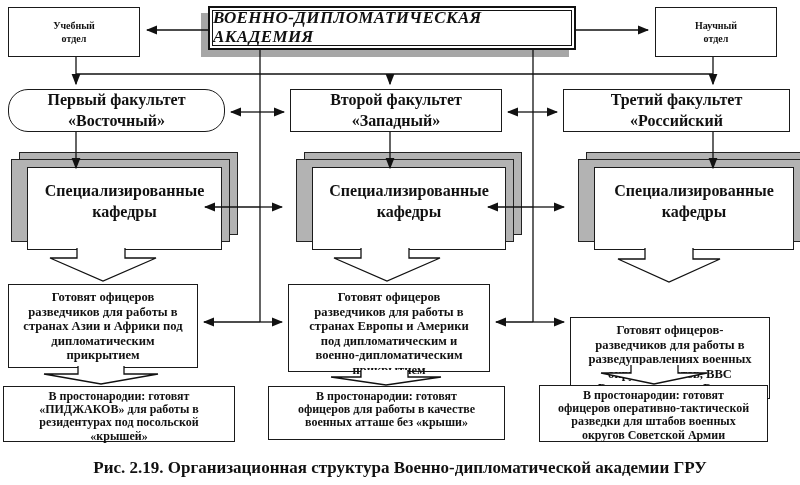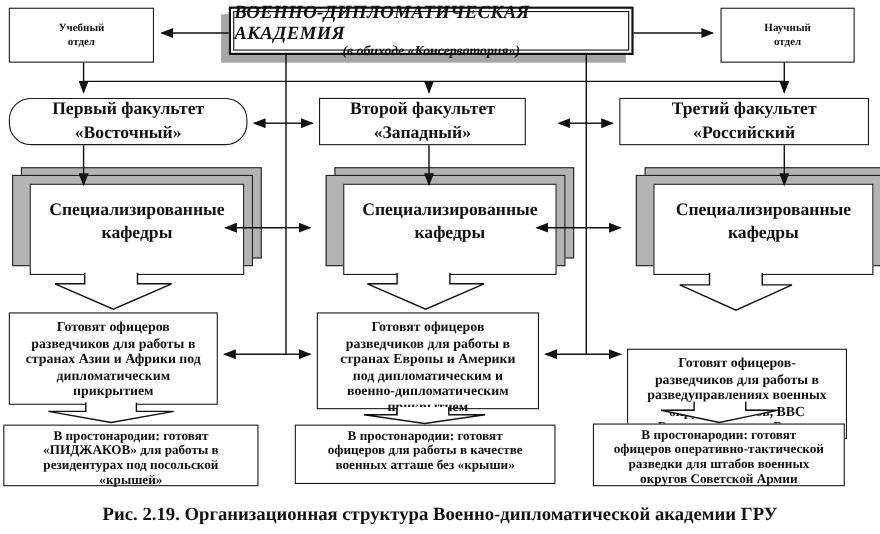--- a/index.html
+++ b/index.html
@@ -14,21 +14,21 @@
   }
   .dept{font-size:10px;line-height:1.3;}
   .fac{font-size:16px;line-height:1.28;}
   .title-outer{
     position:absolute;left:208px;top:6px;width:368px;height:44px;box-sizing:border-box;
     background:#fff;border:2.5px solid #111;padding:2px;
     box-shadow:-7px 7px 0 #a6a6a6;
   }
   .title-inner{
     width:100%;height:100%;box-sizing:border-box;border:1px solid #111;
-    display:flex;flex-direction:column;align-items:center;justify-content:center;
+    display:flex;flex-direction:column;align-items:flex-start;justify-content:center;
   }
   .title-main{font-size:17px;font-weight:bold;font-style:italic;letter-spacing:.4px;line-height:1.1;}
   .title-sub{font-size:12.5px;font-weight:bold;font-style:italic;line-height:1.2;}
   .stack{position:absolute;padding-left:24px;}
   .stack .sl{position:absolute;width:100%;height:100%;background:#b3b3b3;border:1px solid #222;box-sizing:border-box;}
   .stack .sl2{left:16px;top:-15px;}
   .stack .sl1{left:8px;top:-8px;}
   .stack .front{
     position:relative;width:100%;height:100%;background:#fff;border:1.5px solid #1a1a1a;box-sizing:border-box;
     display:flex;align-items:center;justify-content:center;text-align:center;
@@ -46,30 +46,29 @@
 <body>
 
 <div class="stage">
 
   <div class="box dept" style="left:8px;top:7px;width:132px;height:50px;">Учебный
 отдел</div>
 
   <div class="title-outer">
     <div class="title-inner">
       <div class="title-main">ВОЕННО-ДИПЛОМАТИЧЕСКАЯ АКАДЕМИЯ</div>
-      <div class="title-sub">(в обиходе «Консерватория»)</div>
     </div>
   </div>
 
   <div class="box dept" style="left:655px;top:7px;width:122px;height:50px;">Научный
 отдел</div>
 
   <div class="box fac" style="left:8px;top:89px;width:217px;height:43px;border-radius:20px;">Первый факультет
 «Восточный»</div>
-  <div class="box fac" style="left:290px;top:89px;width:188px;height:43px;">Второй факультет
+  <div class="box fac" style="left:290px;top:89px;width:212px;height:43px;">Второй факультет
 «Западный»</div>
   <div class="box fac" style="left:563px;top:89px;width:227px;height:43px;">Третий факультет
 «Российский</div>
 
   <div class="stack" style="left:3px;top:167px;width:195px;height:83px;">
     <div class="sl sl2"></div>
     <div class="sl sl1"></div>
     <div class="front">Специализированные
 кафедры</div>
   </div>

